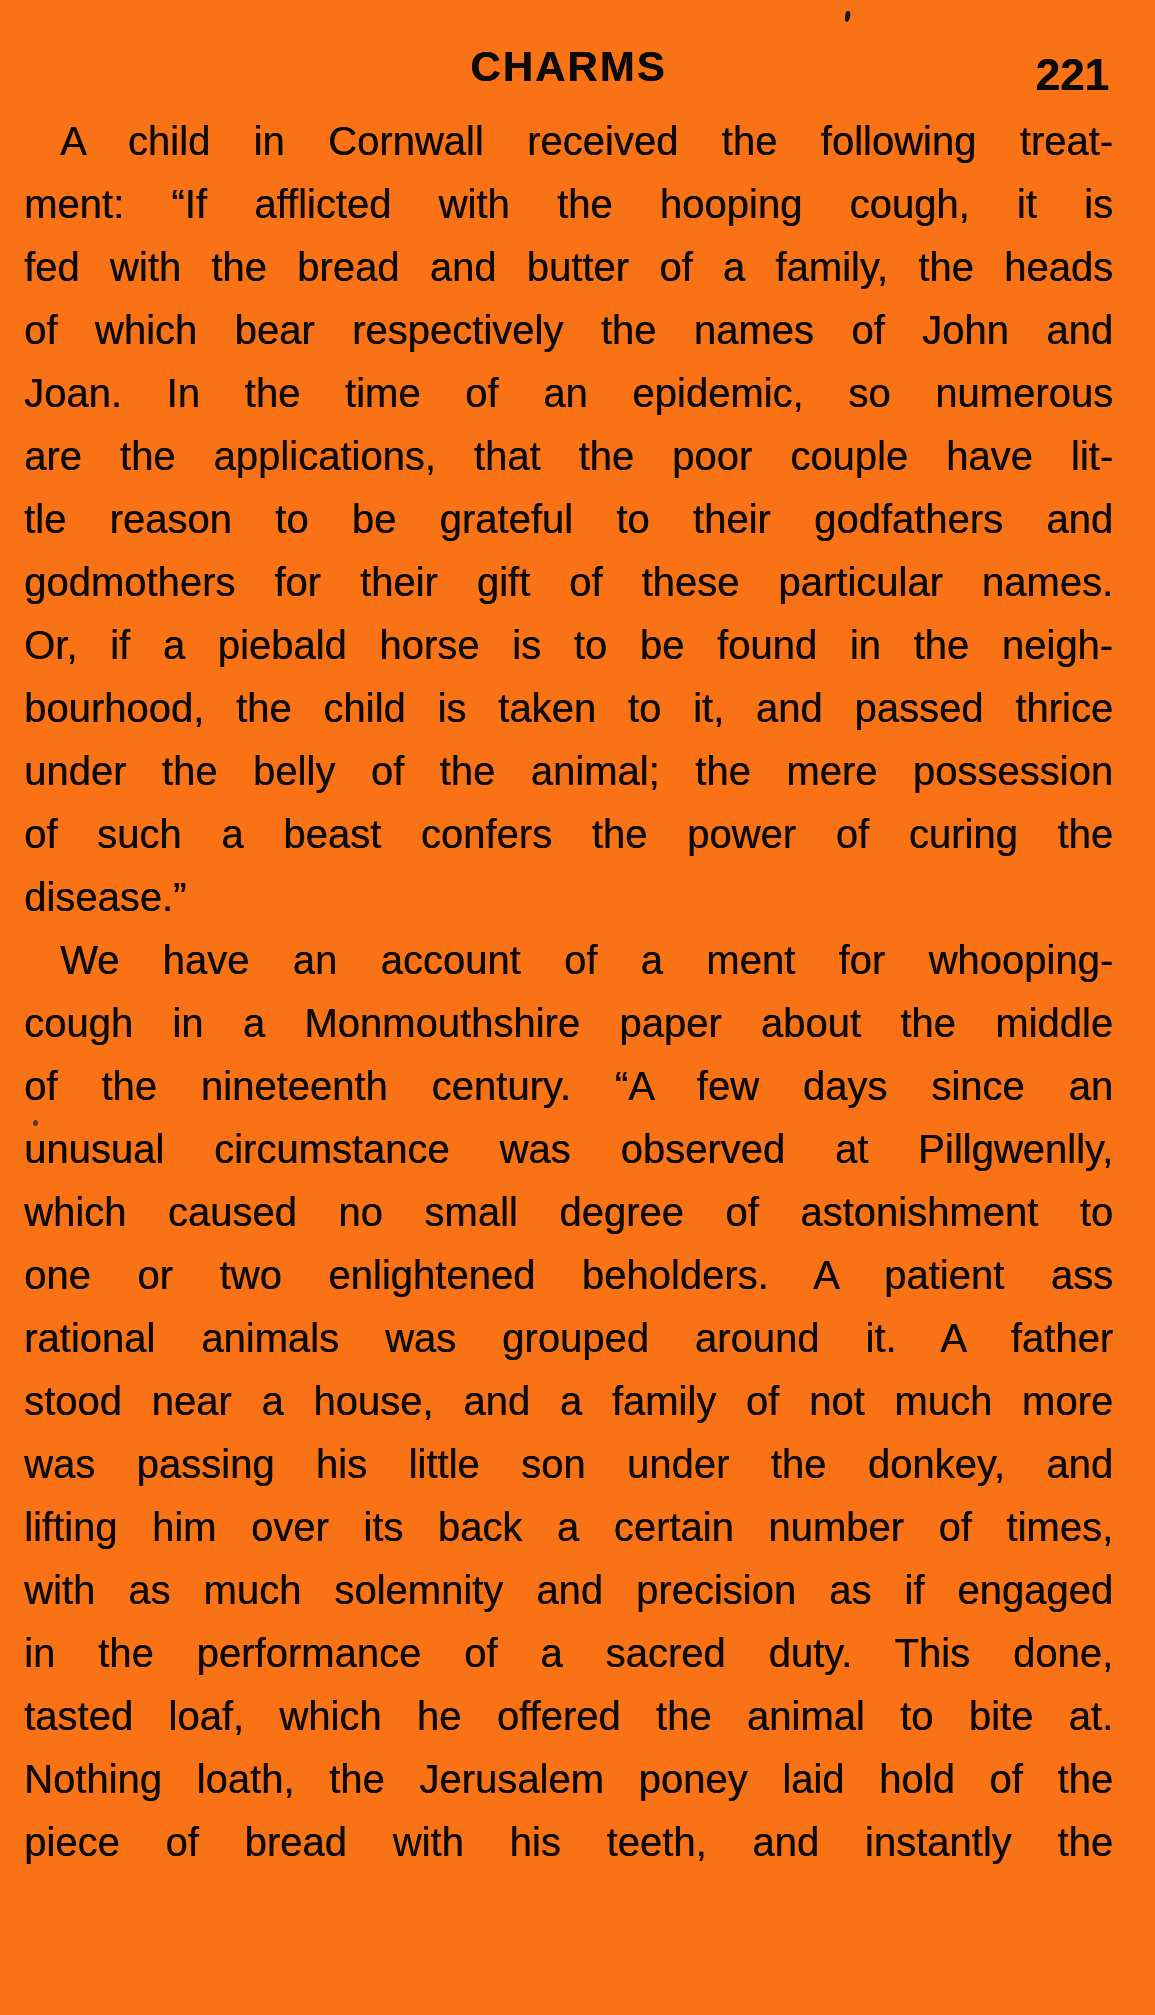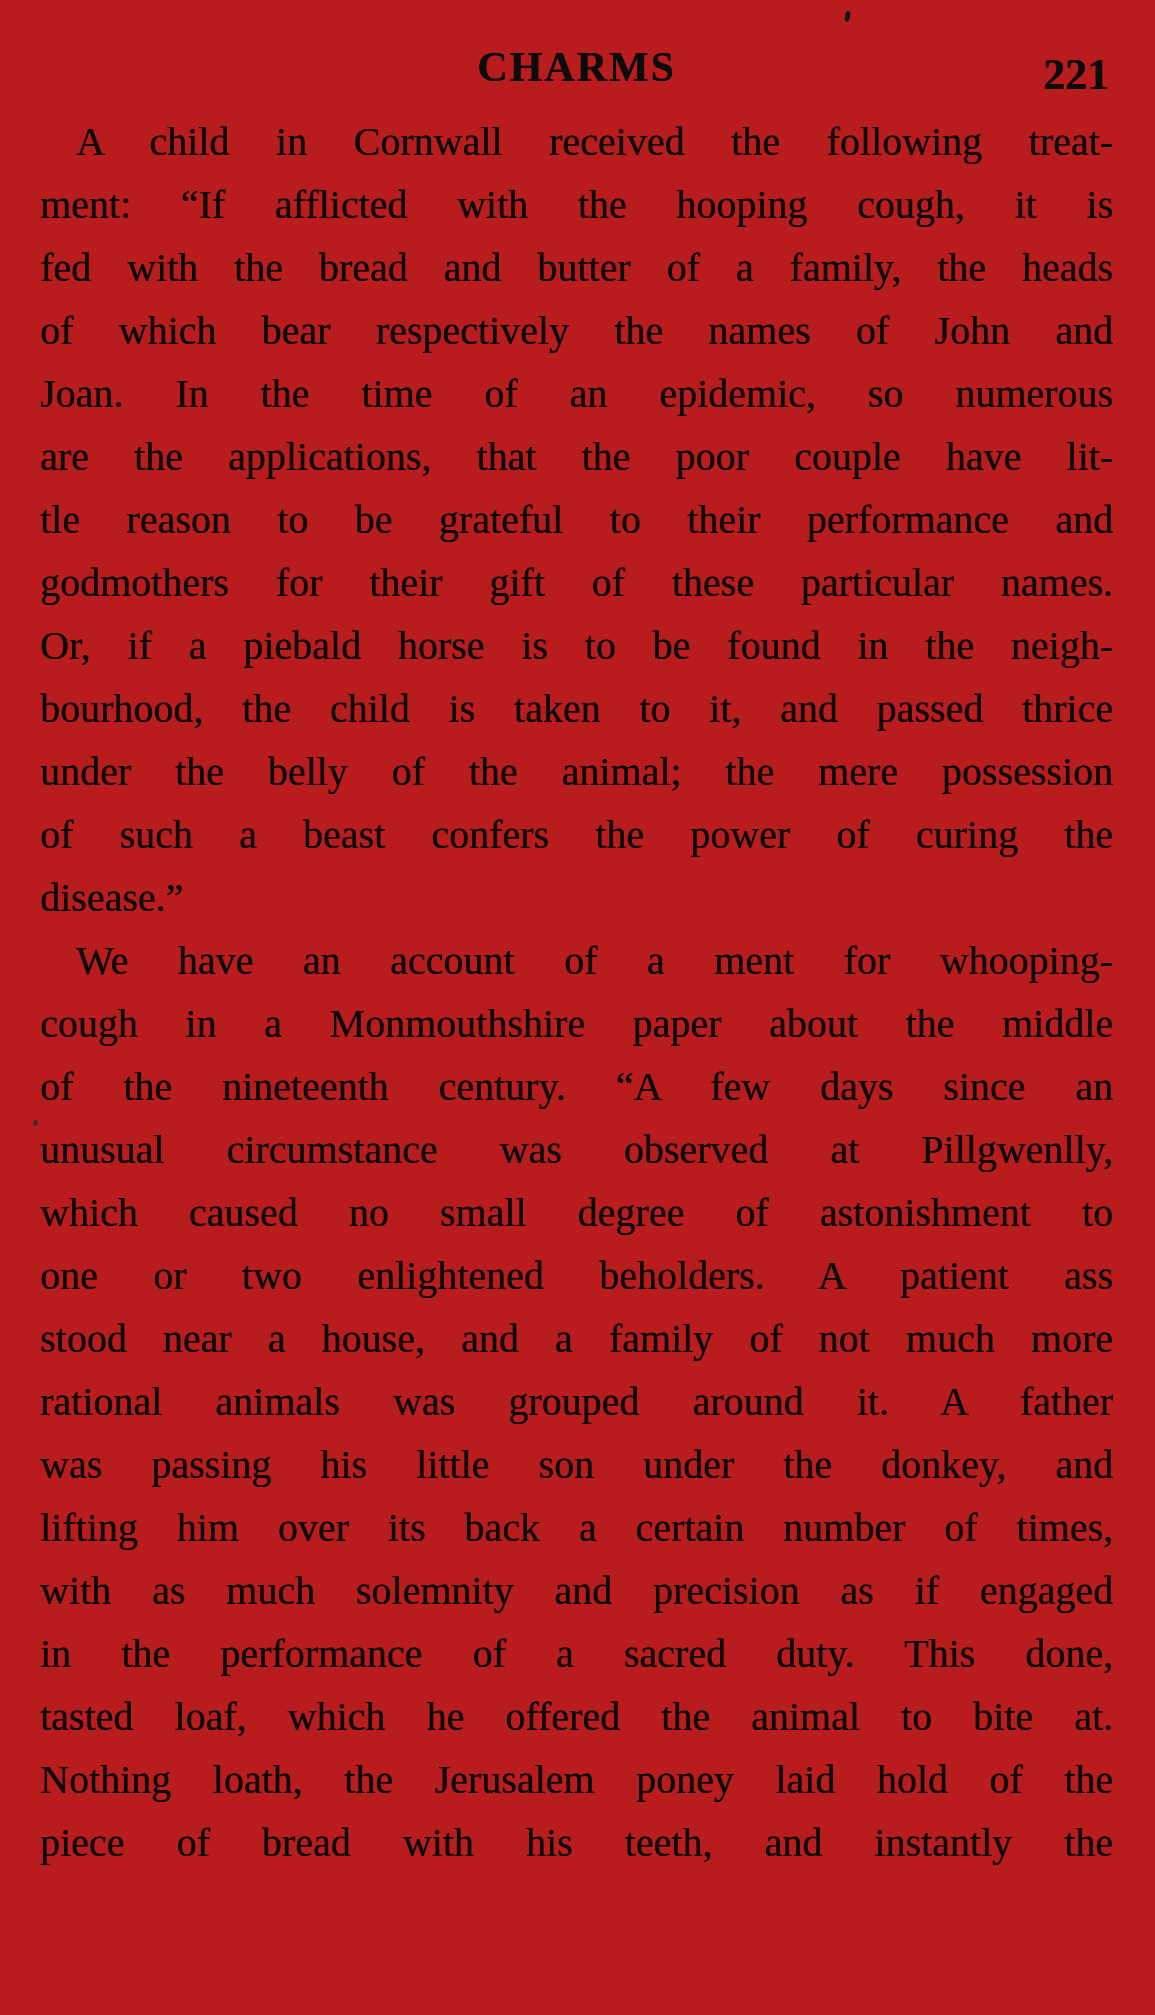--- a/index.html
+++ b/index.html
@@ -5,25 +5,25 @@
   html, body {
     margin: 0;
     padding: 0;
     background: #ffffff;
   }
   .page {
     position: relative;
     width: 1155px;
     height: 2015px;
     margin: 0;
-    background: #b91c1c;
+    background: #f97316;
     color: #0b0b0b;
-    font-family: Liberation Serif, serif;
+    font-family: Liberation Sans, sans-serif;
     box-sizing: border-box;
-    padding: 0 42px 0 40px;
+    padding: 0 42px 0 24px;
     overflow: hidden;
   }
   .page-header {
     position: relative;
     padding-top: 44px;
     height: 90px;
     box-sizing: border-box;
   }
   .running-title {
     text-align: center;
@@ -98,38 +98,38 @@
 
   <main class="page-body">
 
     <section>
       <div class="text-line indent">A child in Cornwall received the following treat-</div>
       <div class="text-line">ment:  “If afflicted with the hooping cough, it is</div>
       <div class="text-line">fed with the bread and butter of a family, the heads</div>
       <div class="text-line">of which bear respectively the names of John and</div>
       <div class="text-line">Joan.  In the time of an epidemic, so numerous</div>
       <div class="text-line">are the applications, that the poor couple have lit-</div>
-      <div class="text-line">tle reason to be grateful to their performance and</div>
+      <div class="text-line">tle reason to be grateful to their godfathers and</div>
       <div class="text-line">godmothers for their gift of these particular names.</div>
       <div class="text-line">Or, if a piebald horse is to be found in the neigh-</div>
       <div class="text-line">bourhood, the child is taken to it, and passed thrice</div>
       <div class="text-line">under the belly of the animal; the mere possession</div>
       <div class="text-line">of such a beast confers the power of curing the</div>
       <div class="text-line para-end">disease.”</div>
     </section>
 
     <section>
       <div class="text-line indent">We have an account of a ment for whooping-</div>
       <div class="text-line">cough in a Monmouthshire paper about the middle</div>
       <div class="text-line">of the nineteenth century.  “A few days since an</div>
       <div class="text-line">unusual circumstance was observed at Pillgwenlly,</div>
       <div class="text-line">which caused no small degree of astonishment to</div>
       <div class="text-line">one or two enlightened beholders.  A patient ass</div>
+      <div class="text-line">rational animals was grouped around it.  A father</div>
       <div class="text-line">stood near a house, and a family of not much more</div>
-      <div class="text-line">rational animals was grouped around it.  A father</div>
       <div class="text-line">was passing his little son under the donkey, and</div>
       <div class="text-line">lifting him over its back a certain number of times,</div>
       <div class="text-line">with as much solemnity and precision as if engaged</div>
       <div class="text-line">in the performance of a sacred duty.  This done,</div>
       <div class="text-line">tasted loaf, which he offered the animal to bite at.</div>
       <div class="text-line">Nothing loath, the Jerusalem poney laid hold of the</div>
       <div class="text-line">piece of bread with his teeth, and instantly the</div>
     </section>
 
   </main>

